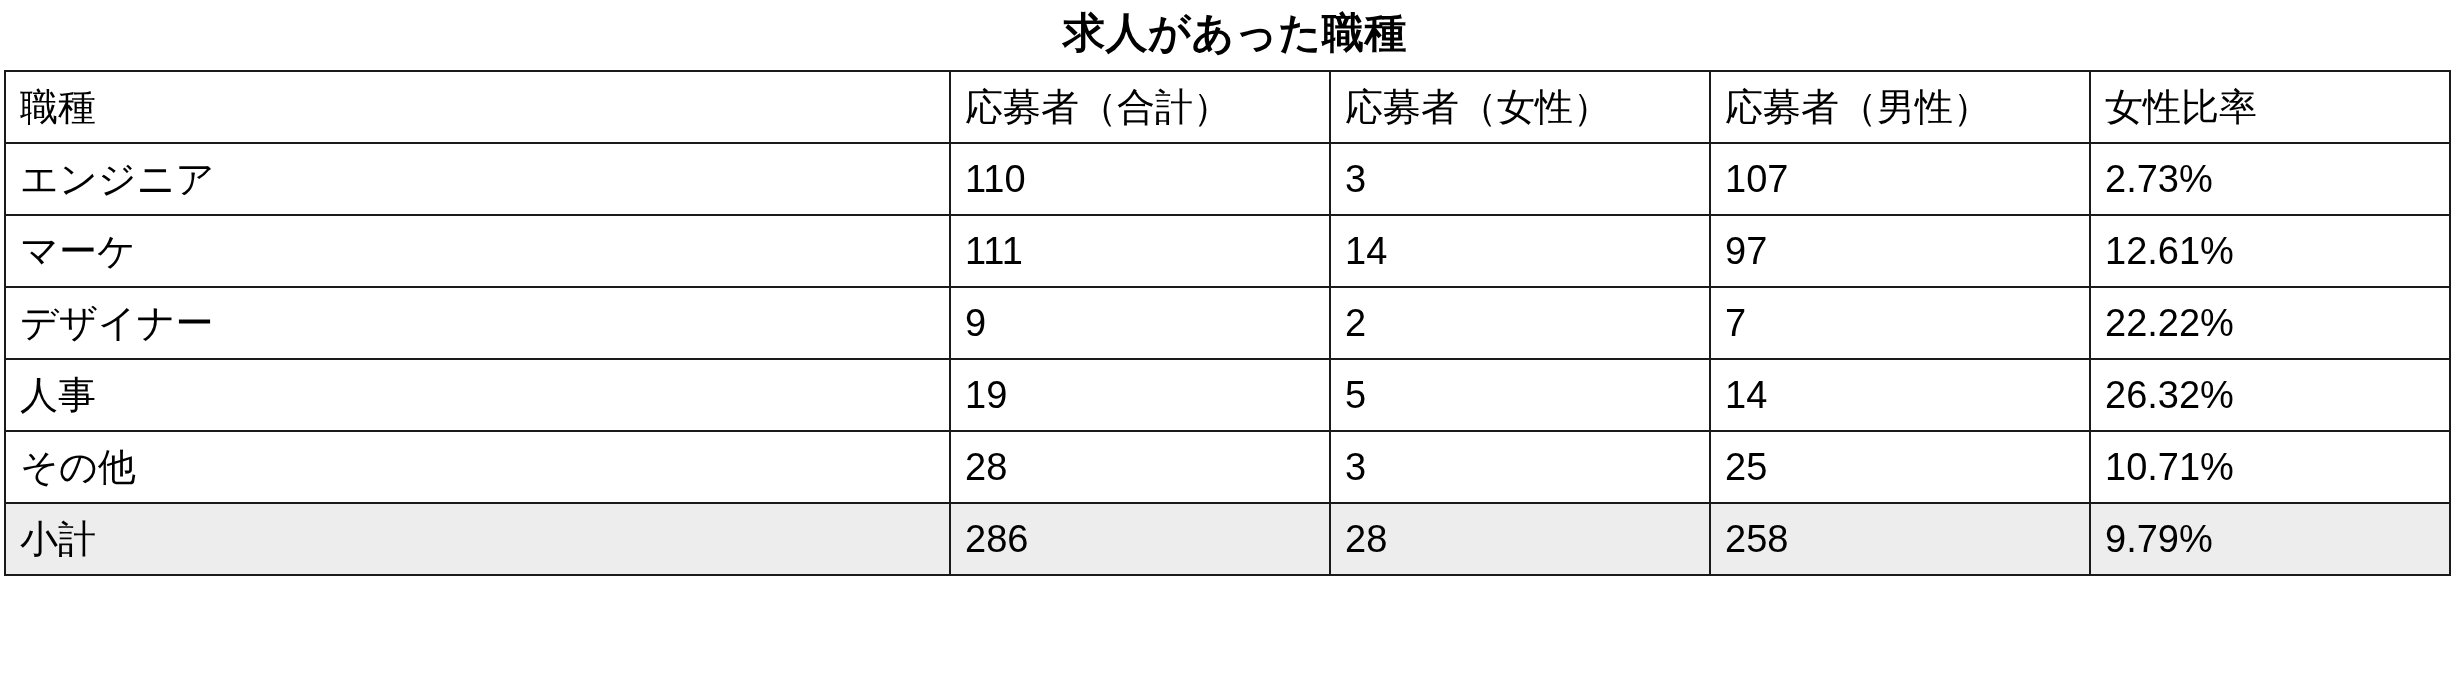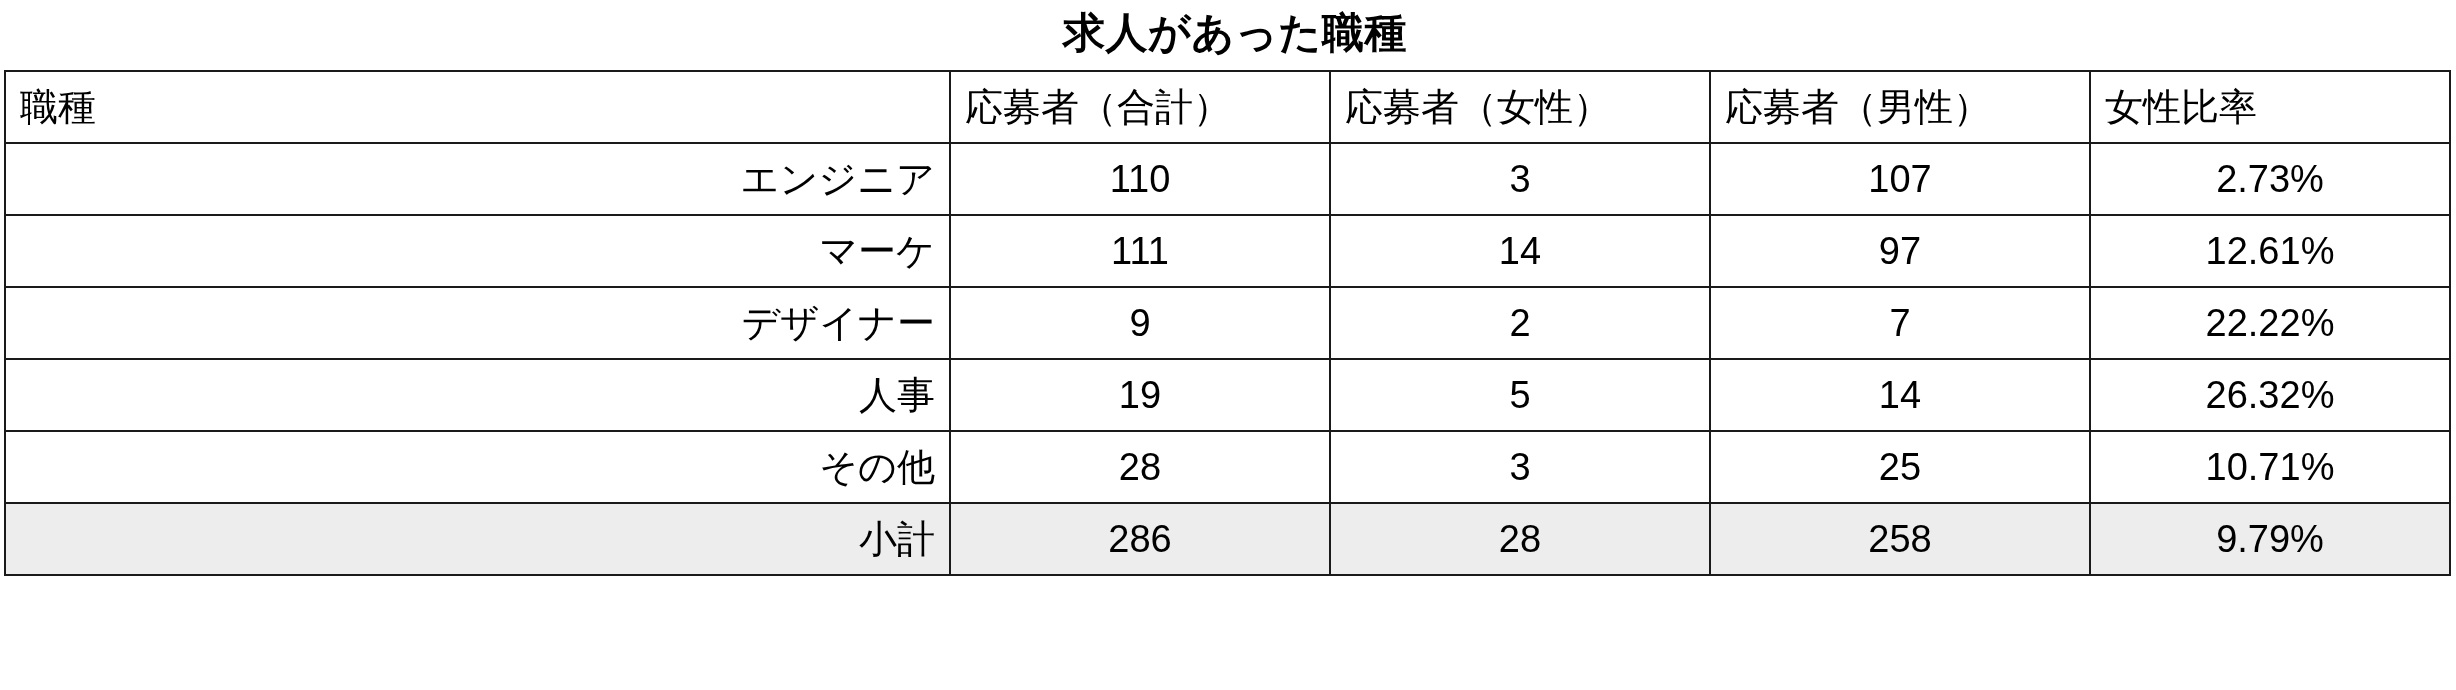--- a/index.html
+++ b/index.html
@@ -52,24 +52,24 @@
     font-weight: normal;
     vertical-align: middle;
     white-space: nowrap;
     overflow: hidden;
   }
   table.data-table thead th {
     text-align: left;
     background: #ffffff;
   }
   table.data-table tbody td.label {
-    text-align: right;
+    text-align: left;
   }
   table.data-table tbody td.num {
-    text-align: center;
+    text-align: left;
   }
   table.data-table tbody tr.total-row td {
     background: #ededed;
   }
 </style>
 </head>
 <body>
 
 <div class="page">
 

